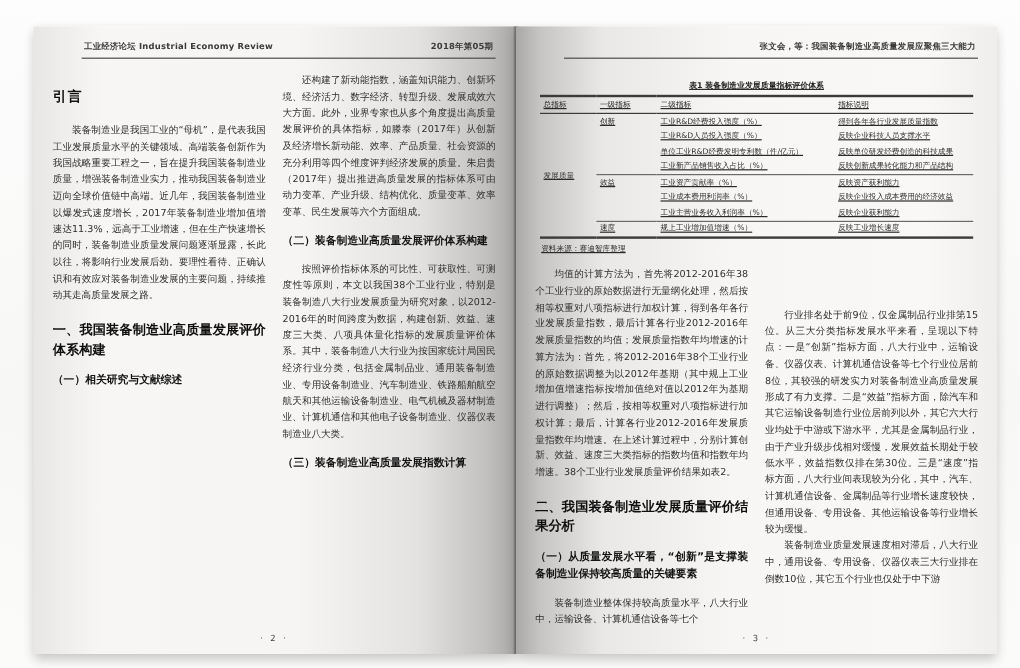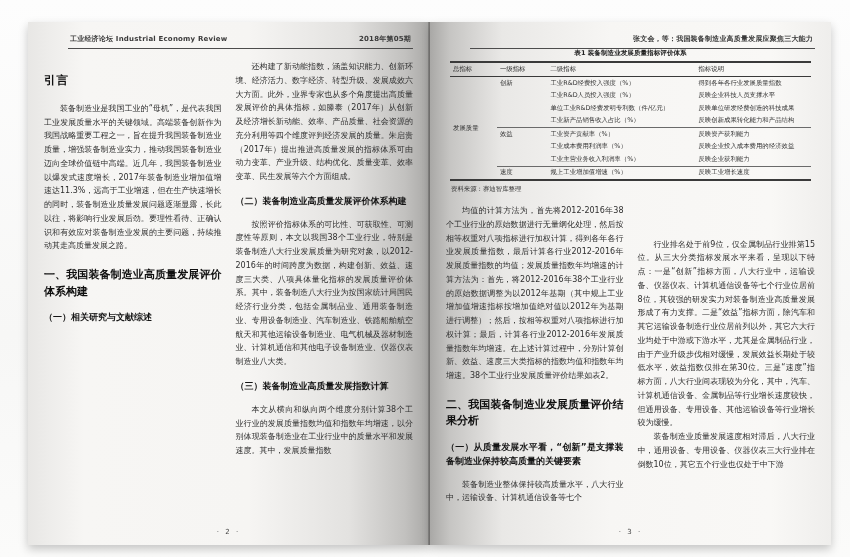--- a/index.html
+++ b/index.html
@@ -38,21 +38,21 @@
   .col{flex:1;min-width:0;font-size:8px;line-height:1.72;text-align:justify;color:#2e2e2e;}
   .col p{margin:0;text-indent:2em;word-break:break-all;}
   h1.intro{font-size:11.5px;margin:13px 0 11px 0;color:#101010;letter-spacing:1px;}
   h2.section{font-size:11px;line-height:1.5;margin:14px 0 9px 0;color:#101010;font-weight:bold;}
   h3.sub{font-size:9px;line-height:1.55;margin:11px 0 9px 0;color:#141414;font-weight:bold;}
   .pagenum{
     position:absolute;bottom:9px;left:50%;transform:translateX(-50%);
     font-size:7px;color:#444;letter-spacing:2px;
   }
   
-  .table-block{margin:0 4px 0 4px;}
+  .table-block{margin:18px 4px 0 4px;text-decoration:underline;}
   .table-caption{text-align:center;font-size:6.6px;color:#222;margin-bottom:3px;font-weight:bold;}
   table.ind{
     width:100%;border-collapse:collapse;
     border-top:2px solid #3a3a3a;border-bottom:2px solid #3a3a3a;
     font-size:6.4px;line-height:1.45;color:#333;
   }
   table.ind th{
     font-weight:normal;text-align:left;padding:2px 3px;
     border-bottom:1.2px solid #3a3a3a;color:#222;
   }
@@ -80,21 +80,20 @@
           <h1 class="intro">引言</h1>
           <p>装备制造业是我国工业的“母机”，是代表我国工业发展质量水平的关键领域。高端装备创新作为我国战略重要工程之一，旨在提升我国装备制造业质量，增强装备制造业实力，推动我国装备制造业迈向全球价值链中高端。近几年，我国装备制造业以爆发式速度增长，2017年装备制造业增加值增速达11.3%，远高于工业增速，但在生产快速增长的同时，装备制造业质量发展问题逐渐显露，长此以往，将影响行业发展后劲。要理性看待、正确认识和有效应对装备制造业发展的主要问题，持续推动其走高质量发展之路。</p>
           <h2 class="section">一、我国装备制造业高质量发展评价体系构建</h2>
           <h3 class="sub">（一）相关研究与文献综述</h3>
         </div>
         <div class="col">
           <p style="margin-top:2px;">还构建了新动能指数，涵盖知识能力、创新环境、经济活力、数字经济、转型升级、发展成效六大方面。此外，业界专家也从多个角度提出高质量发展评价的具体指标，如滕泰（2017年）从创新及经济增长新动能、效率、产品质量、社会资源的充分利用等四个维度评判经济发展的质量。朱启贵（2017年）提出推进高质量发展的指标体系可由动力变革、产业升级、结构优化、质量变革、效率变革、民生发展等六个方面组成。</p>
           <h3 class="sub">（二）装备制造业高质量发展评价体系构建</h3>
           <p>按照评价指标体系的可比性、可获取性、可测度性等原则，本文以我国38个工业行业，特别是装备制造八大行业发展质量为研究对象，以2012-2016年的时间跨度为数据，构建创新、效益、速度三大类、八项具体量化指标的发展质量评价体系。其中，装备制造八大行业为按国家统计局国民经济行业分类，包括金属制品业、通用装备制造业、专用设备制造业、汽车制造业、铁路船舶航空航天和其他运输设备制造业、电气机械及器材制造业、计算机通信和其他电子设备制造业、仪器仪表制造业八大类。</p>
           <h3 class="sub">（三）装备制造业高质量发展指数计算</h3>
-          <p>本文从横向和纵向两个维度分别计算38个工业行业的发展质量指数均值和指数年均增速，以分别体现装备制造业在工业行业中的质量水平和发展速度。其中，发展质量指数</p>
         </div>
       </div>
       <div class="pagenum">· 2 ·</div>
     </div>
   </div>
 
   <div class="spine"></div>
 
   <div class="page right">
     <div class="page-inner">

